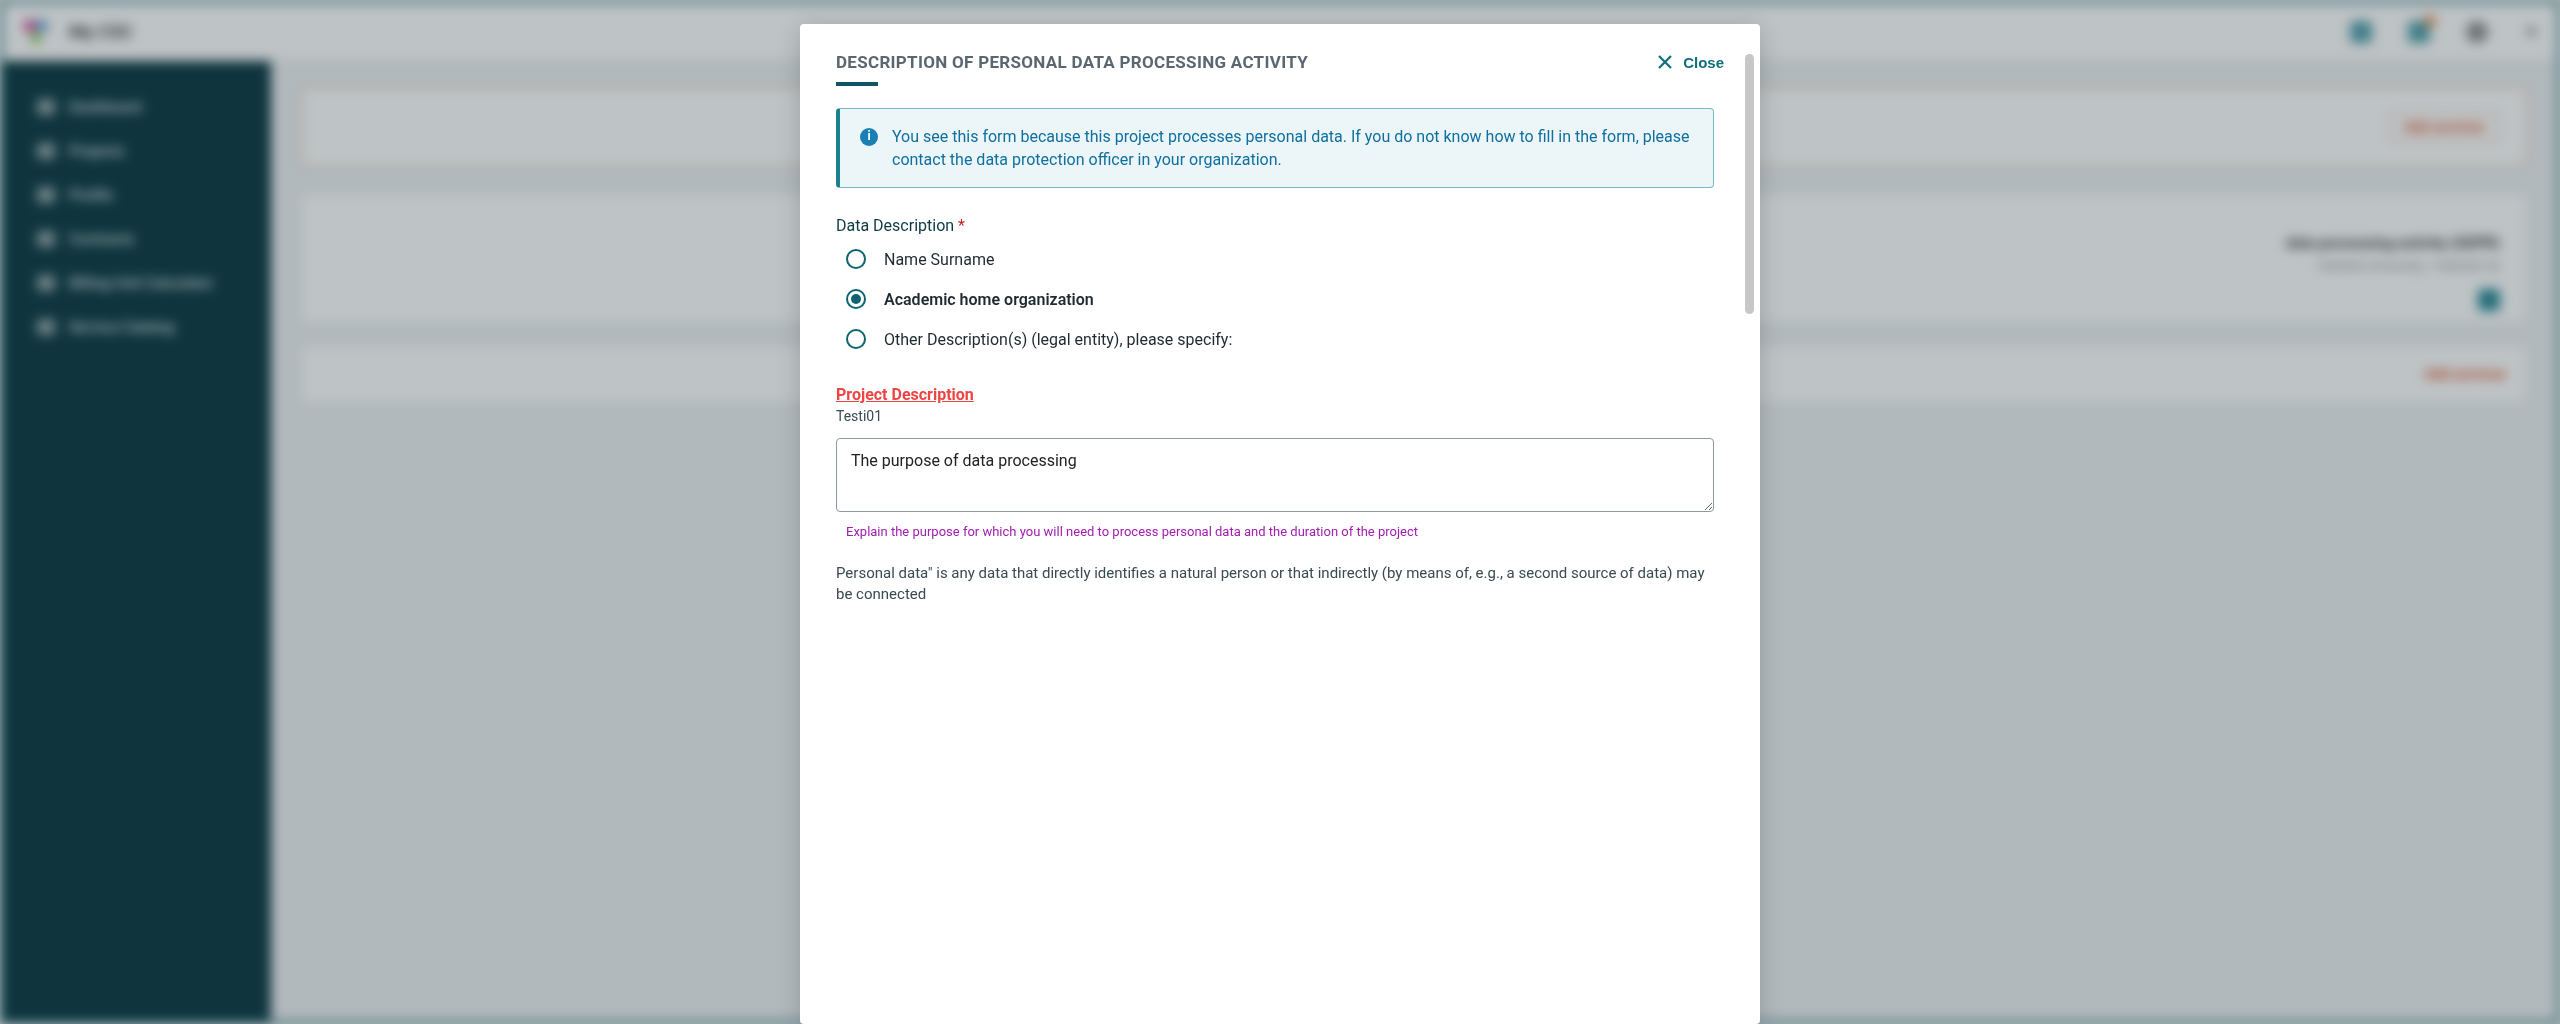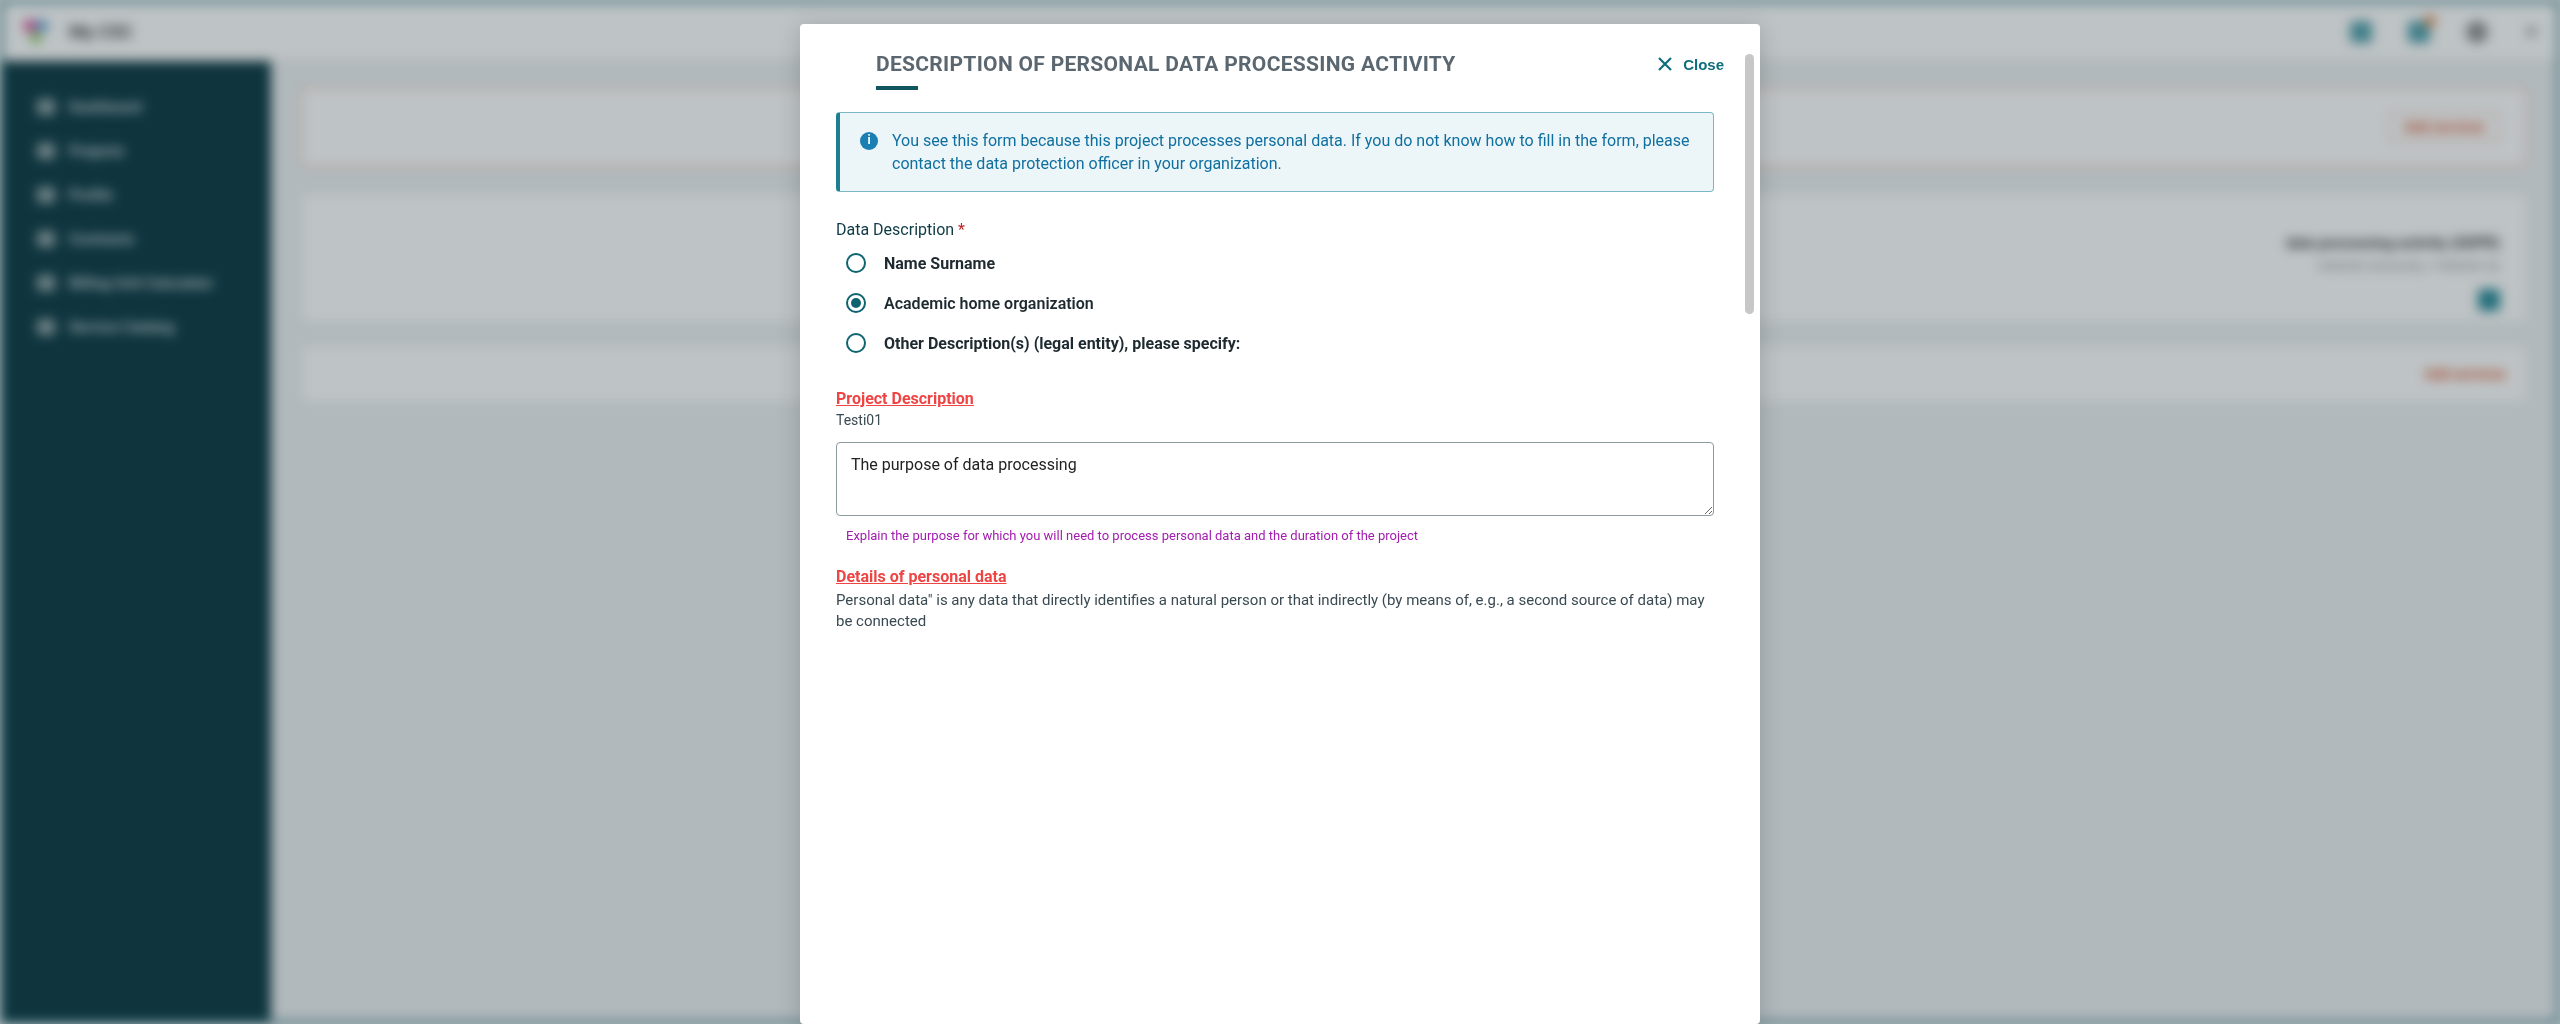--- a/index.html
+++ b/index.html
@@ -90,26 +90,25 @@
     border-radius: 5px;
   }
 
   .modal-header {
     display:flex;
     align-items:center;
     justify-content: space-between;
     padding-bottom: 14px;
   }
   .modal-title {
-    font-size: 21px;
+    font-size: 17px;
     font-weight: 700;
     letter-spacing: .3px;
     color: #5b6770;
     position: relative;
-    margin-left: 40px;
   }
   .modal-title::after {
     content:"";
     position:absolute;
     left:0; bottom:-14px;
     width:42px; height:4px;
     background:#10555f;
   }
   .close-btn {
     display:flex; align-items:center; gap:10px;
@@ -158,21 +157,21 @@
   .radio-circle {
     width:20px; height:20px;
     border: 2.5px solid #0d6470;
     border-radius:50%;
     display:flex; align-items:center; justify-content:center;
     flex-shrink:0;
   }
   .radio-circle.checked::after {
     content:""; width:10px; height:10px; border-radius:50%; background:#0d6470;
   }
-  .radio-label { font-size:16px; color:#1e2a30;font-weight:bold; }
+  .radio-label { font-size:16px; color:#1e2a30; }
   .radio-item.checked .radio-label { font-weight:600; }
 
   .section-h { font-size:16px; font-weight:700; color:#ef4444; margin-bottom:4px;text-decoration:underline; }
   .section-sub { font-size:14px; color:#3a4a52; margin-bottom:14px; }
 
   .textarea {
     width:100%;
     min-height: 74px;
     border: 1px solid #8c9aa2;
     border-radius: 4px;
@@ -283,18 +282,17 @@
           <span class="radio-label">Other Description(s) (legal entity), please specify:</span>
         </label>
       </div>
 
       <div class="section-h">Project Description</div>
       <div class="section-sub">Testi01</div>
 
       <textarea class="textarea" style="">The purpose of data processing</textarea>
       <div class="help-text">Explain the purpose for which you will need to process personal data and the duration of the project</div>
 
-      <div class="section-h">Details of personal data</div>
       <div class="para">Personal data" is any data that directly identifies a natural person or that indirectly (by means of, e.g., a second source of data) may be connected</div>
 
     </div>
   </div>
 </div>
 
 </body></html>

